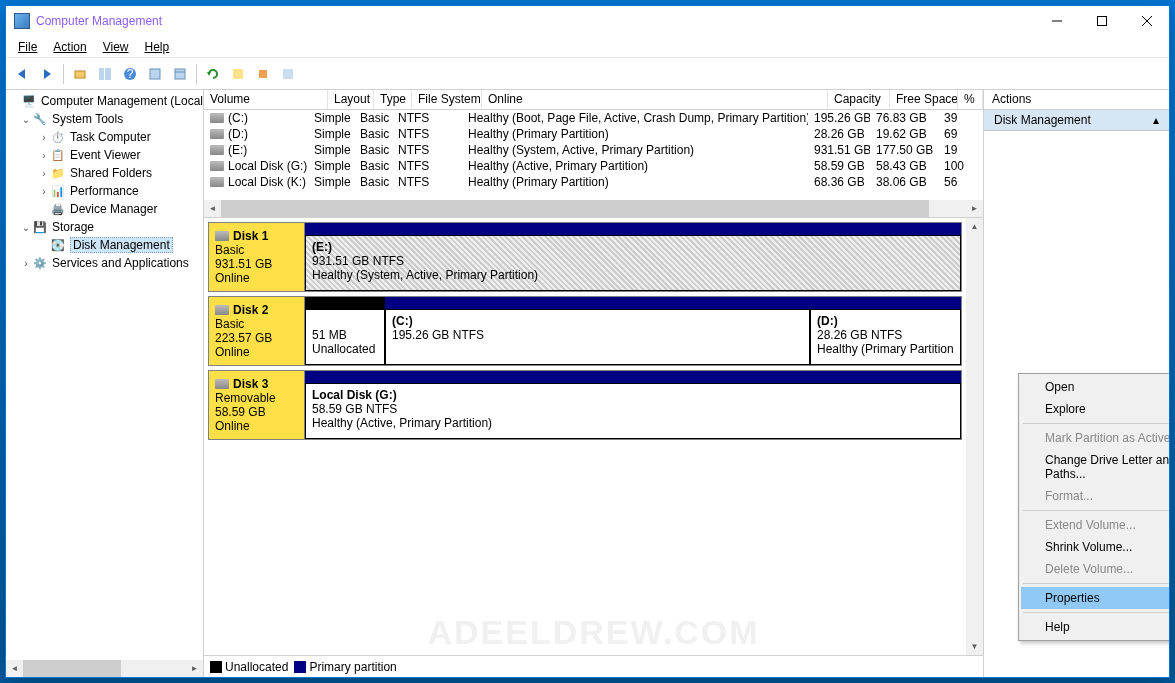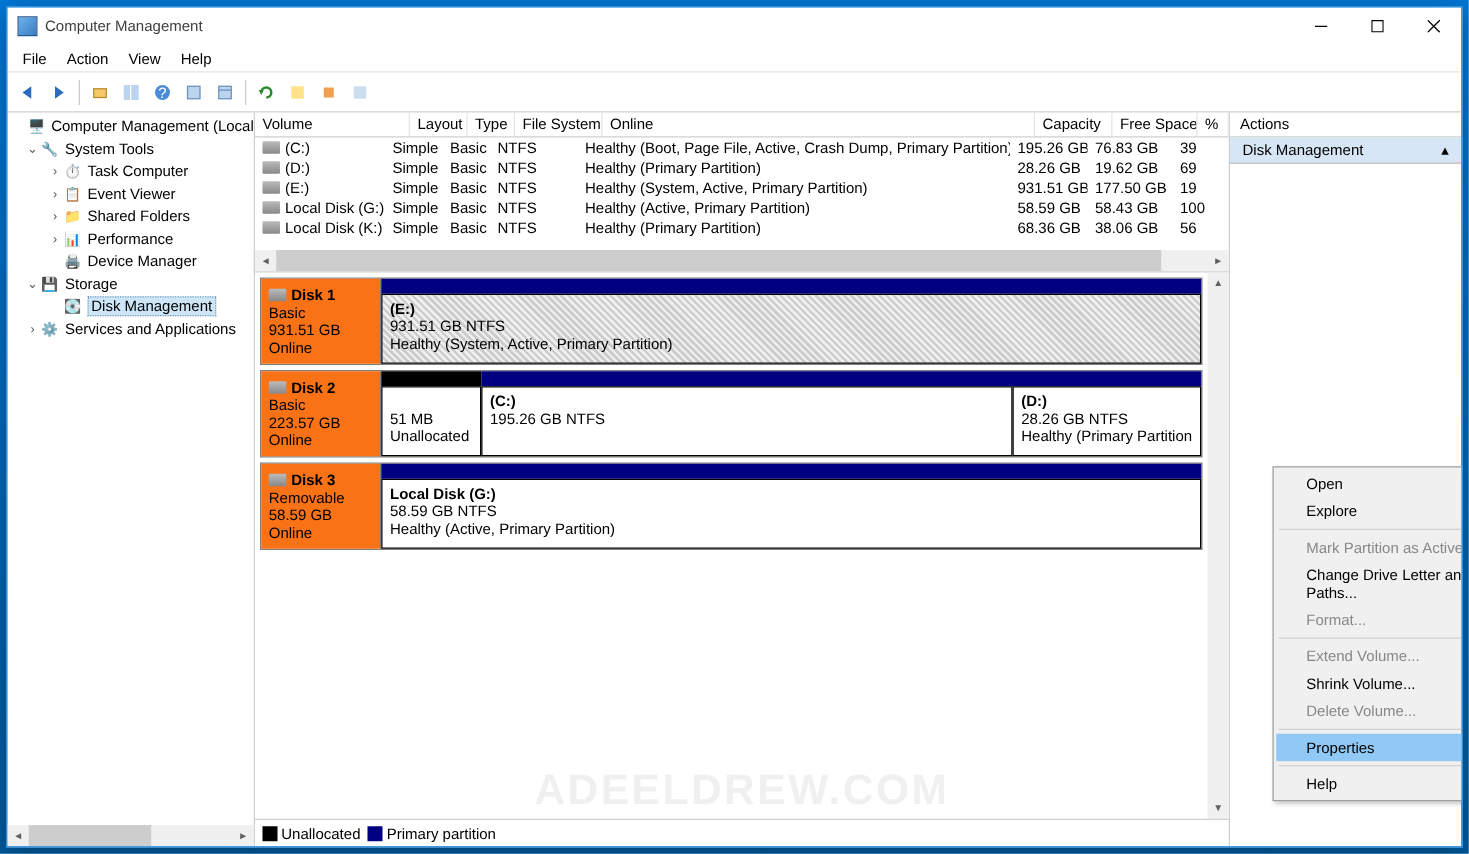--- a/index.html
+++ b/index.html
@@ -1,23 +1,23 @@
 <!DOCTYPE html>
 <html><head>
 <meta charset="utf-8">
 <style>
 * { box-sizing: border-box; font-family: 'Segoe UI', Tahoma, sans-serif; font-size: 12px; }
 body { margin: 0; background: linear-gradient(180deg, #0078d7 0%, #005a9e 100%); width: 1175px; height: 683px; padding: 5px; }
 .window { background: #fff; border: 1px solid #0078d7; width: 1165px; height: 673px; display: flex; flex-direction: column; box-shadow: 0 4px 20px rgba(0,0,0,0.3); }
 .titlebar { height: 30px; display: flex; align-items: center; padding: 0 0 0 8px; }
 .titlebar .app-icon { width: 16px; height: 16px; margin-right: 6px; background: linear-gradient(135deg,#6cb4ee,#3a7bbf); border: 1px solid #2a5a8f; }
-.title { flex: 1; color: #404040; }
+.title { flex: 1; color: #8b5cf6; }
 .wc { width: 45px; height: 29px; display: flex; align-items: center; justify-content: center; cursor: default; }
 .menubar { height: 22px; display: flex; align-items: center; padding: 0 4px; border-bottom: 1px solid #e5e5e5; }
-.menubar span { padding: 2px 8px; }
+.menubar span { padding: 2px 8px; text-decoration: underline; }
 .toolbar { height: 32px; display: flex; align-items: center; padding: 0 4px; gap: 1px; border-bottom: 1px solid #d0d0d0; }
 .tbtn { width: 24px; height: 24px; display: flex; align-items: center; justify-content: center; }
 .tsep { width: 1px; height: 20px; background: #ccc; margin: 0 3px; }
 .main { flex: 1; display: flex; overflow: hidden; }
 .tree { width: 198px; border-right: 1px solid #d0d0d0; padding: 2px 0; overflow-y: auto; overflow-x: hidden; position: relative; }
 .tree-item { display: flex; align-items: center; height: 18px; padding: 0 0 0 4px; white-space: nowrap; }
 .tree-item .expander { width: 12px; text-align: center; color: #555; font-size: 10px; }
 .tree-item .ticon { width: 16px; height: 16px; margin-right: 4px; display: flex; align-items: center; justify-content: center; font-size: 11px; }
 .tree-item.selected span.label { background: #cde6f7; border: 1px dotted #7a9fbf; padding: 0 2px; }
 .tree-scroll { position: absolute; bottom: 0; left: 0; right: 0; height: 17px; background: #f0f0f0; display: flex; }
@@ -29,21 +29,21 @@
 .voltable-head .col { padding: 2px 6px; border-right: 1px solid #e5e5e5; overflow: hidden; white-space: nowrap; }
 .volrow { display: flex; height: 16px; align-items: center; }
 .volrow .cell { padding: 0 6px; overflow: hidden; white-space: nowrap; }
 .disk-icon { width: 14px; height: 10px; background: linear-gradient(#bbb,#888); border-radius: 1px; display: inline-block; margin-right: 4px; vertical-align: -1px; }
 .vol-scroll { height: 17px; background: #f0f0f0; display: flex; }
 .vol-scroll .track { flex: 1; position: relative; }
 .vol-scroll .thumb { position: absolute; left: 0; height: 17px; background: #cdcdcd; width: 95%; }
 .vol-scroll .arrow { width: 17px; height: 17px; display: flex; align-items: center; justify-content: center; font-size: 8px; color: #606060; }
 .disks { flex: 1; overflow: hidden; display: flex; flex-direction: column; position: relative; }
 .disk-row { display: flex; border: 1px solid #808080; margin: 4px; background: #fff; }
-.disk-label { width: 96px; background: #f97316; border-right: 1px solid #808080; padding: 6px; }
+.disk-label { width: 96px; background: #fde047; border-right: 1px solid #808080; padding: 6px; }
 .disk-label b { font-weight: bold; }
 .disk-parts { flex: 1; display: flex; flex-direction: column; }
 .disk-header-bar { height: 12px; background: #000080; }
 .disk-part-row { flex: 1; display: flex; }
 .part { border: 1px solid #000; margin: 0; padding: 4px 6px; position: relative; }
 .part b { font-weight: bold; }
 .part.hatched { background: repeating-linear-gradient(45deg, #eee, #eee 2px, #ccc 2px, #ccc 4px); }
 .legend { height: 22px; border-top: 1px solid #d0d0d0; display: flex; align-items: center; padding: 0 6px; gap: 6px; }
 .legend .sw { width: 12px; height: 12px; display: inline-block; margin-right: 3px; vertical-align: -2px; }
 .disks-vscroll { width: 17px; background: #f0f0f0; display: flex; flex-direction: column; }

